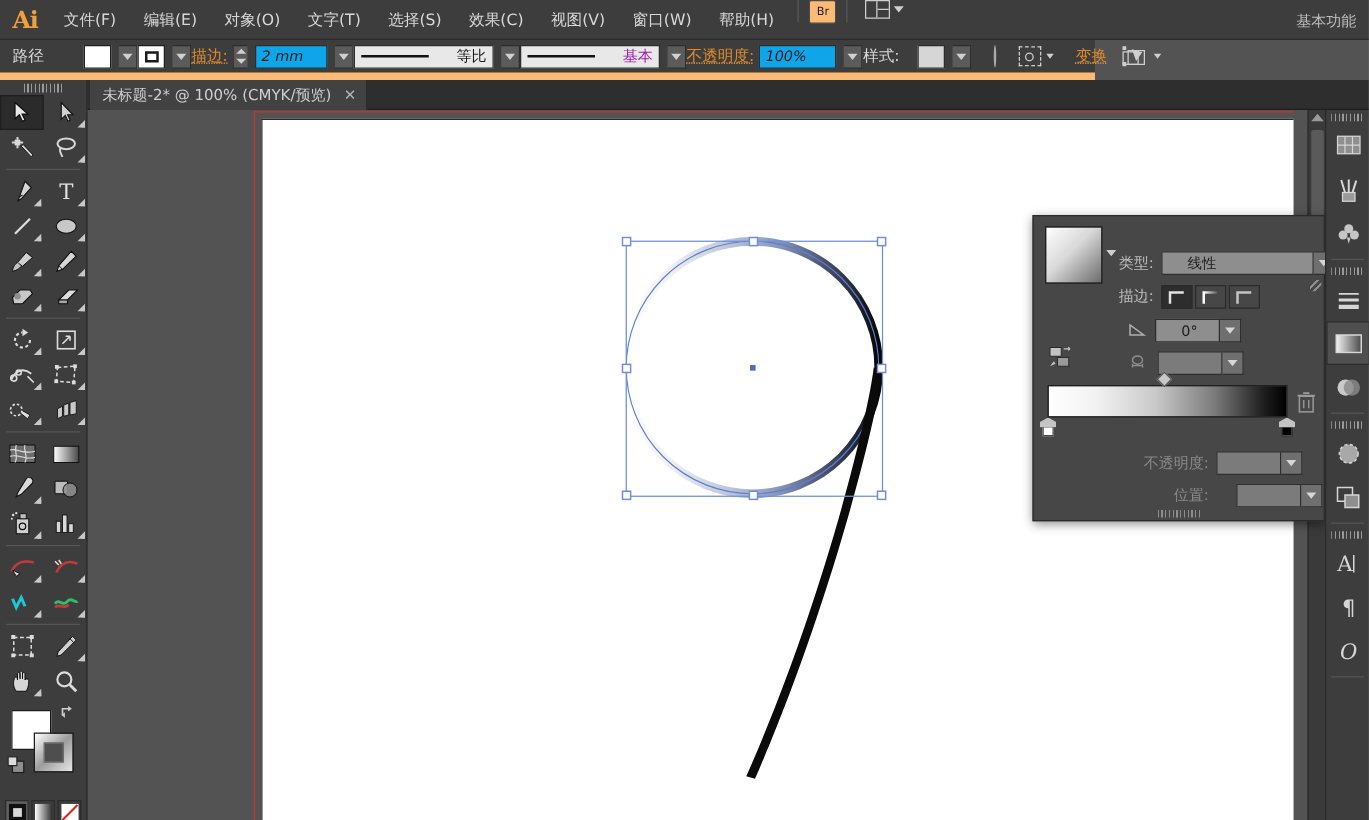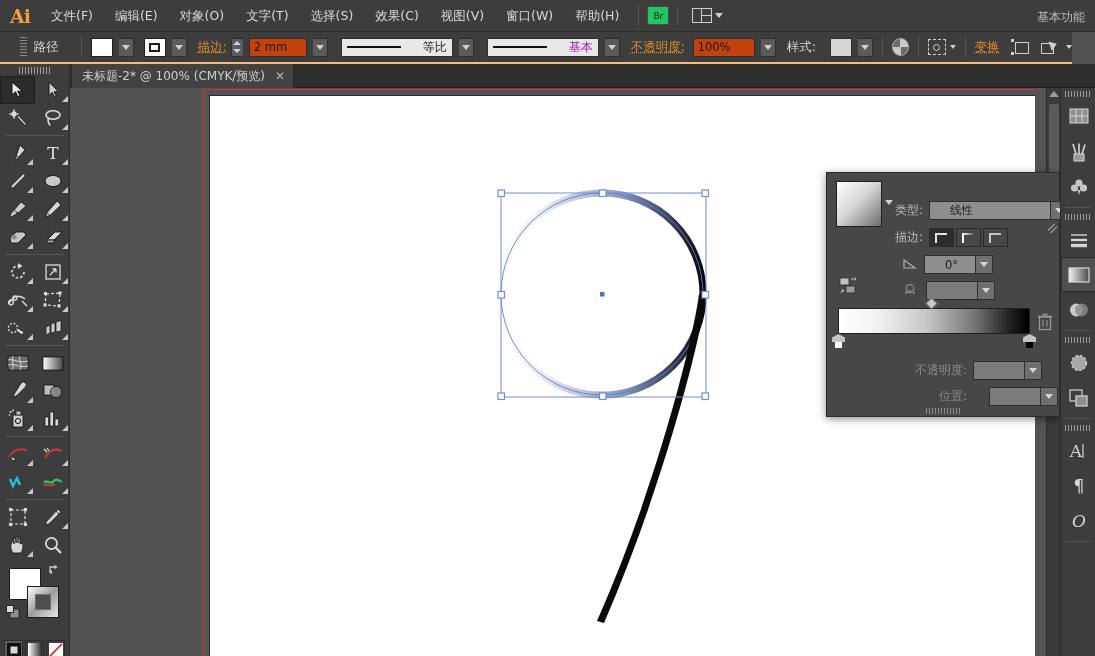--- a/index.html
+++ b/index.html
@@ -11,37 +11,37 @@
     font-size: 12px;
     color: #d4d4d4;
     -webkit-font-smoothing: antialiased;
   }
   #app { position: relative; width: 1095px; height: 656px; }
 
   
   .menubar {
     position: absolute; left:0; top:0; width:1095px; height:32px;
     background: #3d3d3d;
-    display: flex; align-items: center;
+    display: flex; align-items: flex-start;
     border-bottom: 1px solid #2b2b2b;
   }
   .ai-logo {
     width: 40px; height: 32px;
     display:flex; align-items:center; justify-content:center;
     color:#f2a03d; font-weight:bold; font-size:19px;
     font-family:"DejaVu Serif","Liberation Serif",serif;
     letter-spacing:-1px;
   }
   .menu-item {
     padding: 0 11px; height: 32px; line-height: 32px;
     color: #d8d8d8; font-size: 12.5px; white-space: nowrap; cursor: default;
   }
   .menu-sep { width:1px; height:18px; background:#585858; margin:0 8px; }
   .br-btn {
-    width:22px;height:19px; background:#22c55e; border:1px solid #4a4a4a;
+    width:22px;height:19px; background:#fdba74; border:1px solid #4a4a4a;
     display:flex;align-items:center;justify-content:center;
     font-size:9px; color:#1f1f1f; border-radius:2px;
   }
   .arrange-btn { display:flex; align-items:center; gap:3px; padding:0 6px; }
   .arrange-ico { width:20px;height:15px;border:1.5px solid #cfcfcf; display:flex; }
   .arrange-ico i { display:block; width:50%; height:100%; border-right:1.5px solid #cfcfcf; }
   .arrange-ico i:last-child { border-right:none; border-bottom:1.5px solid #cfcfcf; height:50%; }
   .caret { width:0;height:0;border-left:4px solid transparent;border-right:4px solid transparent;border-top:5px solid #cfcfcf; }
   .caret.sm { border-left-width:3.5px;border-right-width:3.5px;border-top-width:4.5px; }
   .watermark {
@@ -49,46 +49,46 @@
     color:#8e8e8e; font-size:12px; letter-spacing:.5px;
     white-space:nowrap; font-family:"DejaVu Sans","Liberation Sans",sans-serif;
   }
   .workspace-label {
     position:absolute; right:10px; top:9px;
     color:#bdbdbd; font-size:12px; white-space:nowrap;
   }
 
   
   .controlbar {
-    position:absolute; left:0; top:32px; width:1072px; height:32px;
-    background:#3d3d3d; border-bottom:2px solid #fdba74;
-    display:flex; align-items:center; padding-left:20px;
+    position:absolute; left:0; top:32px; width:876px; height:32px;
+    background:#3d3d3d; border-bottom:6px solid #fdba74;
+    display:flex; align-items:center; padding-left:4px;
   }
   .grip { width:8px;height:20px; margin-right:6px;
     background:repeating-linear-gradient(to bottom,#8a8a8a 0 1px,transparent 1px 3px);}
   .cb-label { color:#d8d8d8; font-size:12.5px; margin-right:14px; white-space:nowrap;}
   .cb-label.orange { color:#e08b2c; text-decoration:underline; text-decoration-style:dotted; margin-right:4px;}
   .cb-sep { width:1px;height:20px;background:#585858; margin:0 9px;}
   .swatch-box { width:22px;height:19px;border:1px solid #1f1f1f; background:#fff;}
   .swatch-box.stroke { background:#fff; display:flex;align-items:center;justify-content:center;}
   .swatch-box.stroke i { display:block;width:11px;height:9px;border:2px solid #1a1a1a;background:#fff;}
   .dd-arrow {
     width:15px;height:19px;background:#5b5b5b;border:1px solid #2e2e2e;border-left:none;
     display:flex;align-items:center;justify-content:center;
   }
   .dd-arrow .caret { border-top-color:#d0d0d0;}
   .spinner { display:flex;flex-direction:column; width:12px;height:19px;
     background:#5b5b5b;border:1px solid #2e2e2e; border-right:none;
     align-items:center;justify-content:space-around; }
   .spin-up {width:0;height:0;border-left:4px solid transparent;border-right:4px solid transparent;border-bottom:4px solid #d0d0d0;}
   .spin-dn {width:0;height:0;border-left:4px solid transparent;border-right:4px solid transparent;border-top:4px solid #d0d0d0;}
   .field {
-    height:19px; background:#c2410c; border:1px solid #2e2e2e;
+    height:19px; background:#0ea5e9; border:1px solid #2e2e2e;
     color:#1c1c1c; font-size:11.5px; line-height:17px; padding:0 4px;
-    display:flex; align-items:center;
+    display:flex; align-items:center;font-style:italic;
   }
   .strokeprofile {
     width:112px;height:19px;background:#e8e8e8;border:1px solid #2e2e2e;
     display:flex;align-items:center;justify-content:space-between;
     padding:0 5px; color:#1c1c1c; font-size:12px;
   }
   .profline { width:54px;height:2px;background:#111; }
   .brushbox { width:112px;height:19px;background:#e8e8e8;border:1px solid #2e2e2e;
     display:flex;align-items:center;justify-content:space-between; padding:0 5px;
     color:#a21caf;font-size:12px;}

